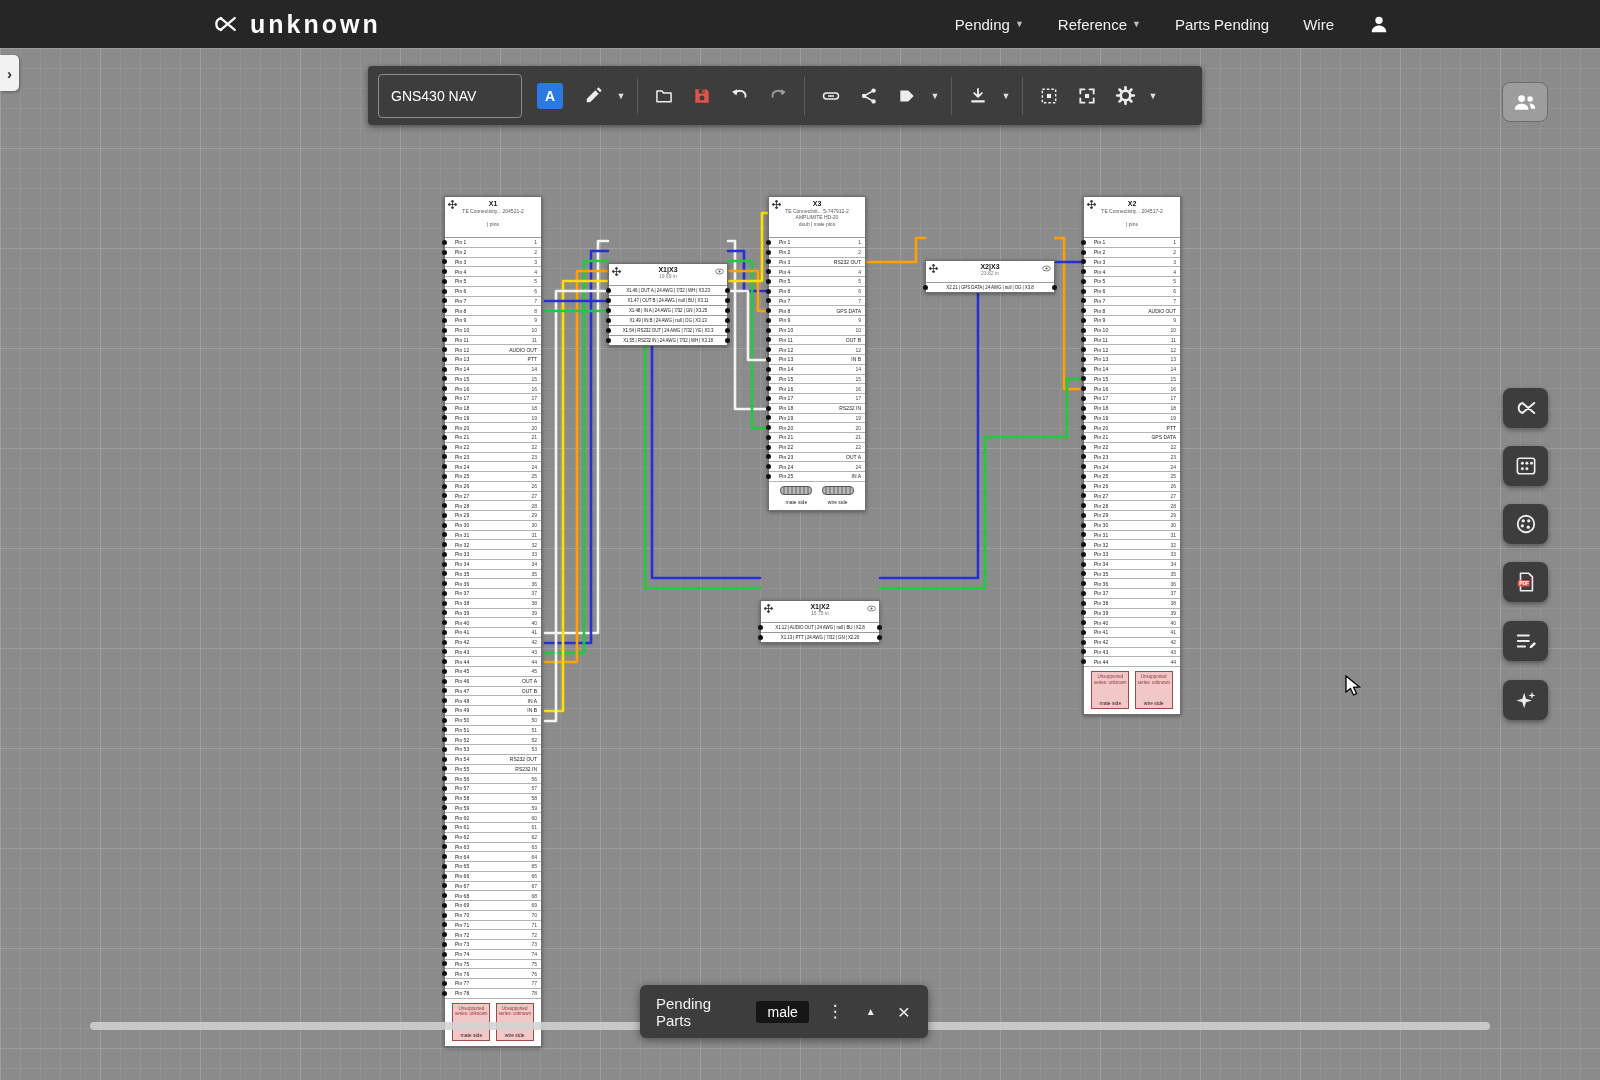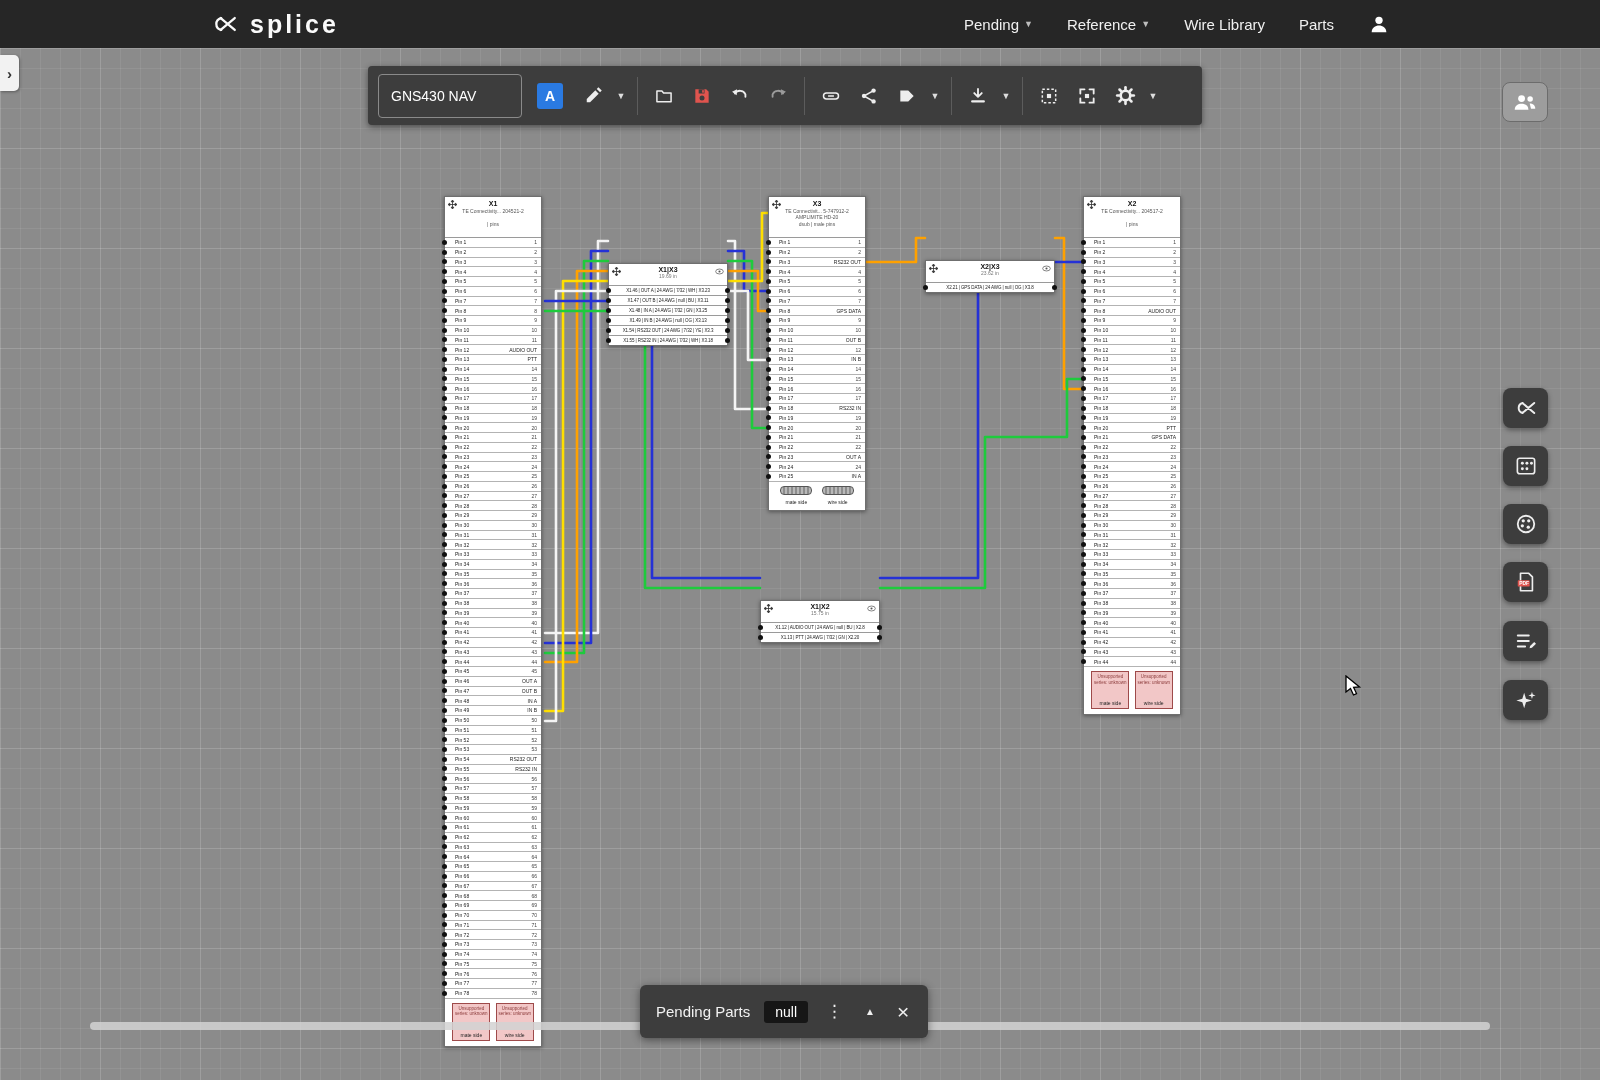--- a/index.html
+++ b/index.html
@@ -100,36 +100,36 @@
 </head>
 <body>
 
 <div class="app-header">
   <div class="header-inner">
     <div class="brand">
       <svg width="30" height="26" viewBox="0 0 24 24">
         <path d="M8.5 6.5 C2.5 8 2.5 16 8.5 17.5" fill="none" stroke="#fafafa" stroke-width="2.1" stroke-linecap="round"></path>
         <path d="M8 6.5 L21 17.5 M21 6.5 L8 17.5" fill="none" stroke="#fafafa" stroke-width="2.1" stroke-linecap="round"></path>
       </svg>
-      <span class="brand-word">splice</span>
+      <span class="brand-word">unknown</span>
     </div>
     <div class="nav" id="nav-holder">
         <div class="nav-item">
           <span>Pending</span>
           <span class="nav-caret">▼</span>
         </div>
         <div class="nav-item">
           <span>Reference</span>
           <span class="nav-caret">▼</span>
         </div>
         <div class="nav-item">
-          <span>Wire Library</span>
+          <span>Parts Pending</span>
         </div>
         <div class="nav-item">
-          <span>Parts</span>
+          <span>Wire</span>
         </div>
       <svg width="22" height="22" viewBox="0 0 24 24">
         <circle cx="12" cy="8" r="4" fill="#fff"></circle>
         <path d="M4 21 c0-5 4-7.5 8-7.5 s8 2.5 8 7.5 z" fill="#fff"></path>
       </svg>
     </div>
   </div>
 </div>
 
 <div class="canvas" id="canvas">
@@ -1049,21 +1049,21 @@
 </div>
 <div class="float-btn" style="left:1503px; top:680px;">
   <svg width="22" height="22" viewBox="0 0 24 24">
     <path d="M10 4 L12 10.5 L18.5 12.5 L12 14.5 L10 21 L8 14.5 L1.5 12.5 L8 10.5 z" fill="#eee"></path>
     <path d="M18.5 3 L19.4 6 L22.4 7 L19.4 8 L18.5 11 L17.6 8 L14.6 7 L17.6 6 z" fill="#eee"></path>
   </svg>
 </div>
 
 <div class="pending-bar">
   <span class="pending-title">Pending Parts</span>
-  <span class="pending-value">null</span>
+  <span class="pending-value">male</span>
   <span class="pb-kebab">⋮</span>
   <span class="pb-collapse">▲</span>
   <span class="pb-close">×</span>
 </div>
 
 <div class="hscrollbar"></div>
 <svg class="cursor" width="18" height="22" viewBox="0 0 18 22">
   <path d="M1 1 L1 17 L5.5 13.5 L8.5 20 L11.5 18.6 L8.6 12.3 L14.5 12 z" fill="#fff" stroke="#000" stroke-width="1.3"></path>
 </svg>
 

